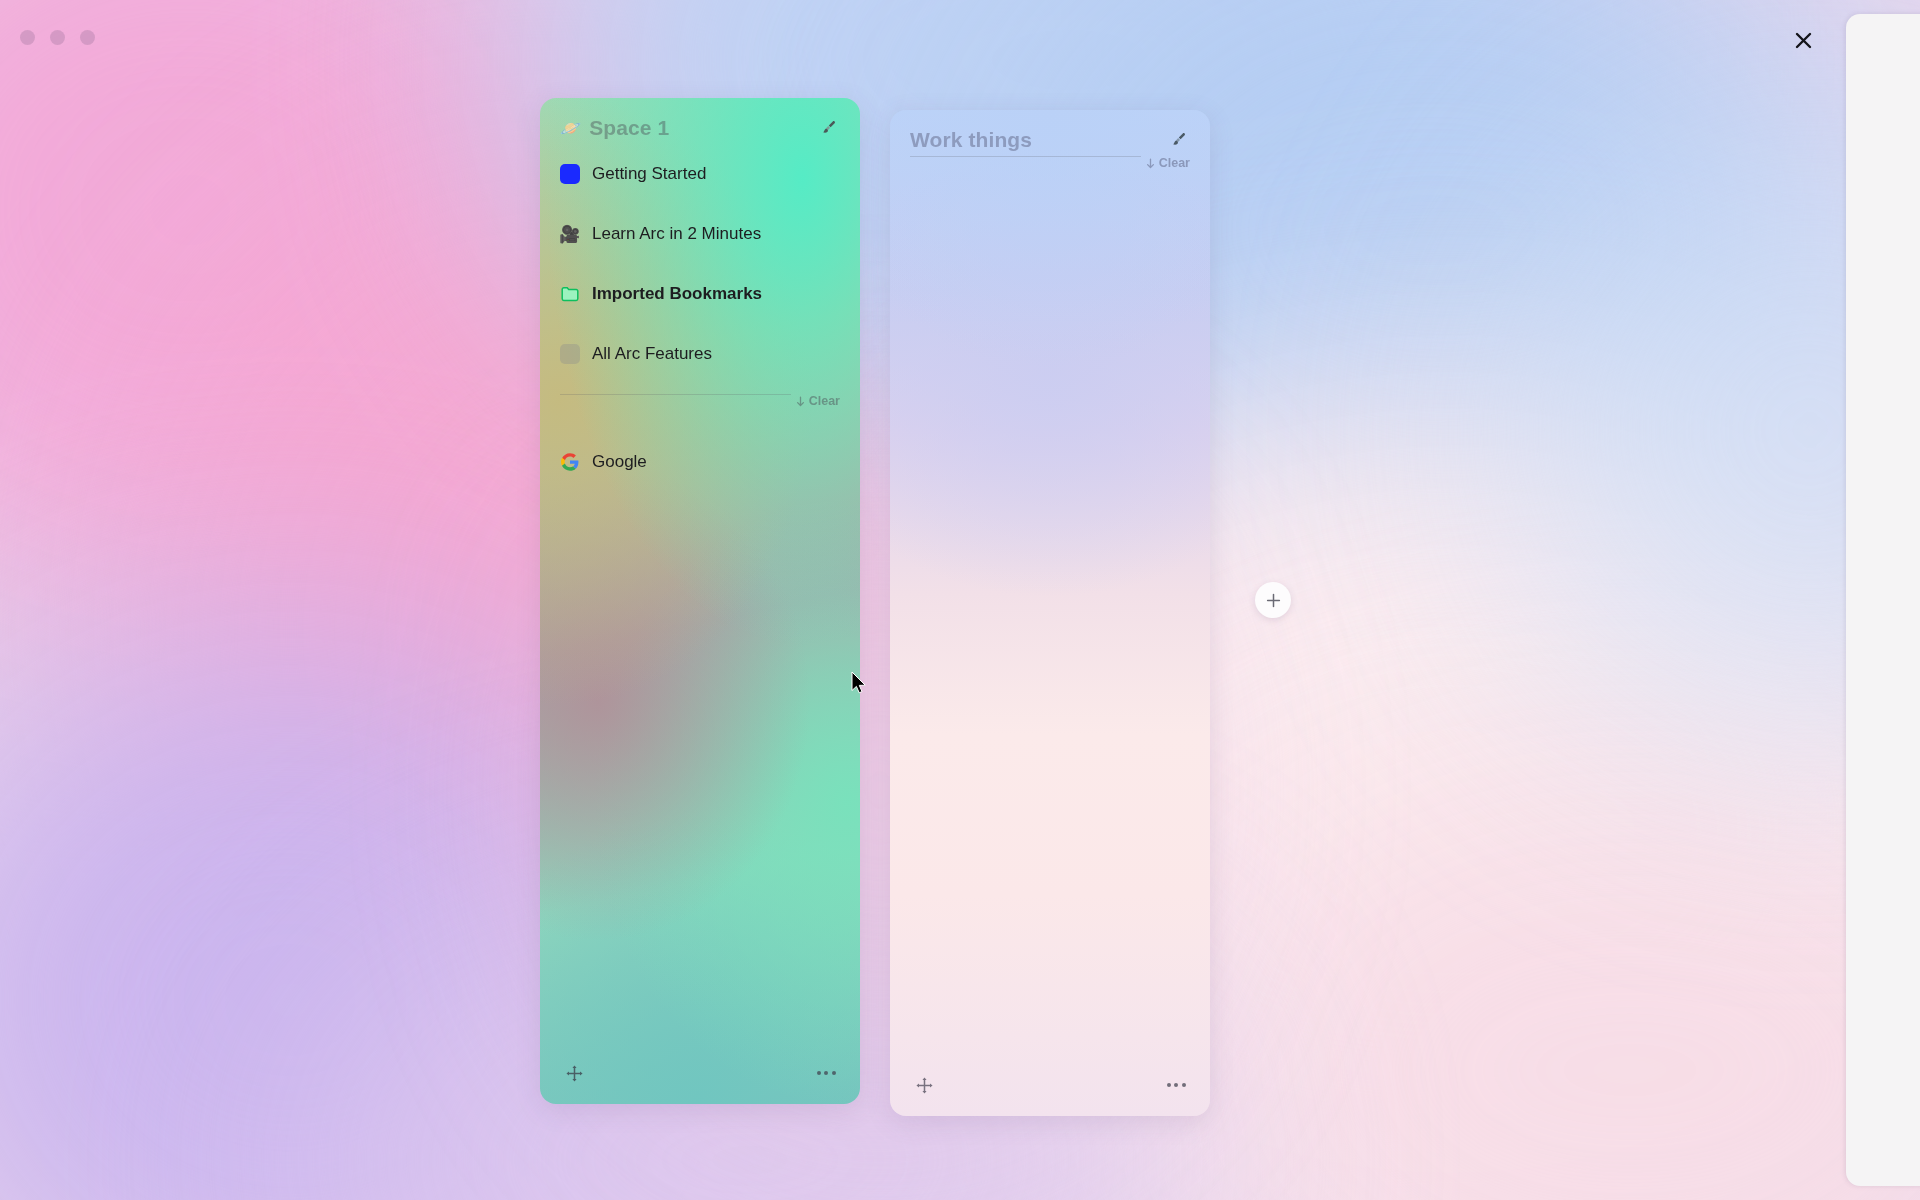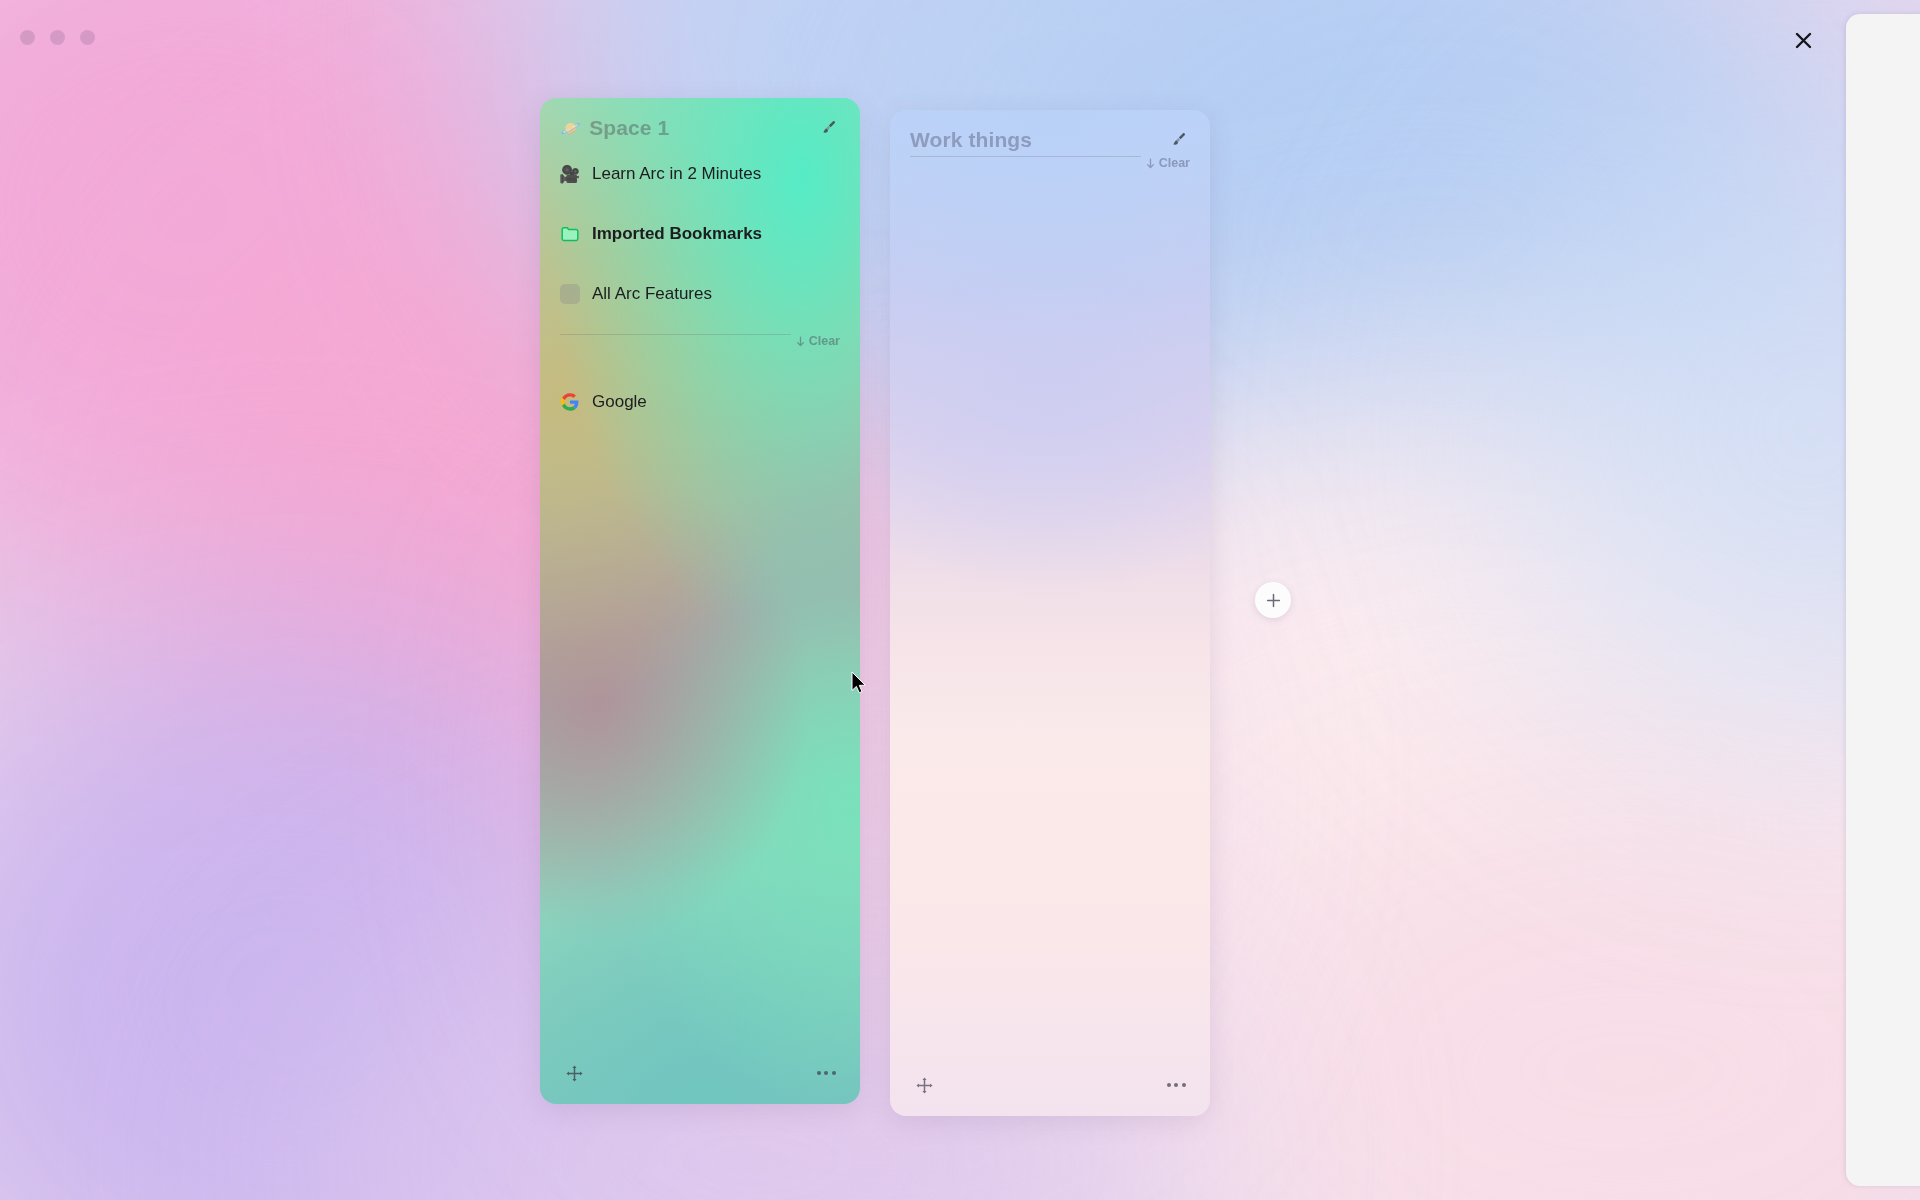--- a/index.html
+++ b/index.html
@@ -236,20 +236,24 @@
         <svg width="18" height="18" viewBox="0 0 18 18">
           <path d="M14.6 2.4c-.5-.5-1.3-.5-1.8 0l-4 4 1.8 1.8 4-4c.5-.5.5-1.3 0-1.8z" fill="#4a5a58"></path>
           <path d="M8.2 7.1l-2.3 2.3 1.8 1.8 2.3-2.3z" fill="#7d9b96"></path>
           <path d="M5.4 9.9c-1 1-1.2 2.5-2.3 3.4 1.4.6 3.4.5 4.4-.5.6-.6.6-1.6 0-2.2l-.2-.2c-.6-.6-1.5-.6-1.9-.5z" fill="#4a5a58"></path>
         </svg>
       </span>
     </div>
 
     <div class="items">
 
+      <div class="item">
+        <span class="fav fav-blue"></span>
+        <span class="item-label">Getting Started</span>
+      </div>
 
       <div class="item">
         <span class="fav">🎥</span>
         <span class="item-label">Learn Arc in 2 Minutes</span>
       </div>
 
       <div class="item">
         <span class="fav">
           <svg width="20" height="20" viewBox="0 0 20 20">
             <path d="M2.2 5.4a1.6 1.6 0 0 1 1.6-1.6h3.4l1.5 1.8h7.5a1.6 1.6 0 0 1 1.6 1.6v7.6a1.6 1.6 0 0 1-1.6 1.6H3.8a1.6 1.6 0 0 1-1.6-1.6z" fill="#9cf2bf" stroke="#0dbf5e" stroke-width="1.5"></path>

